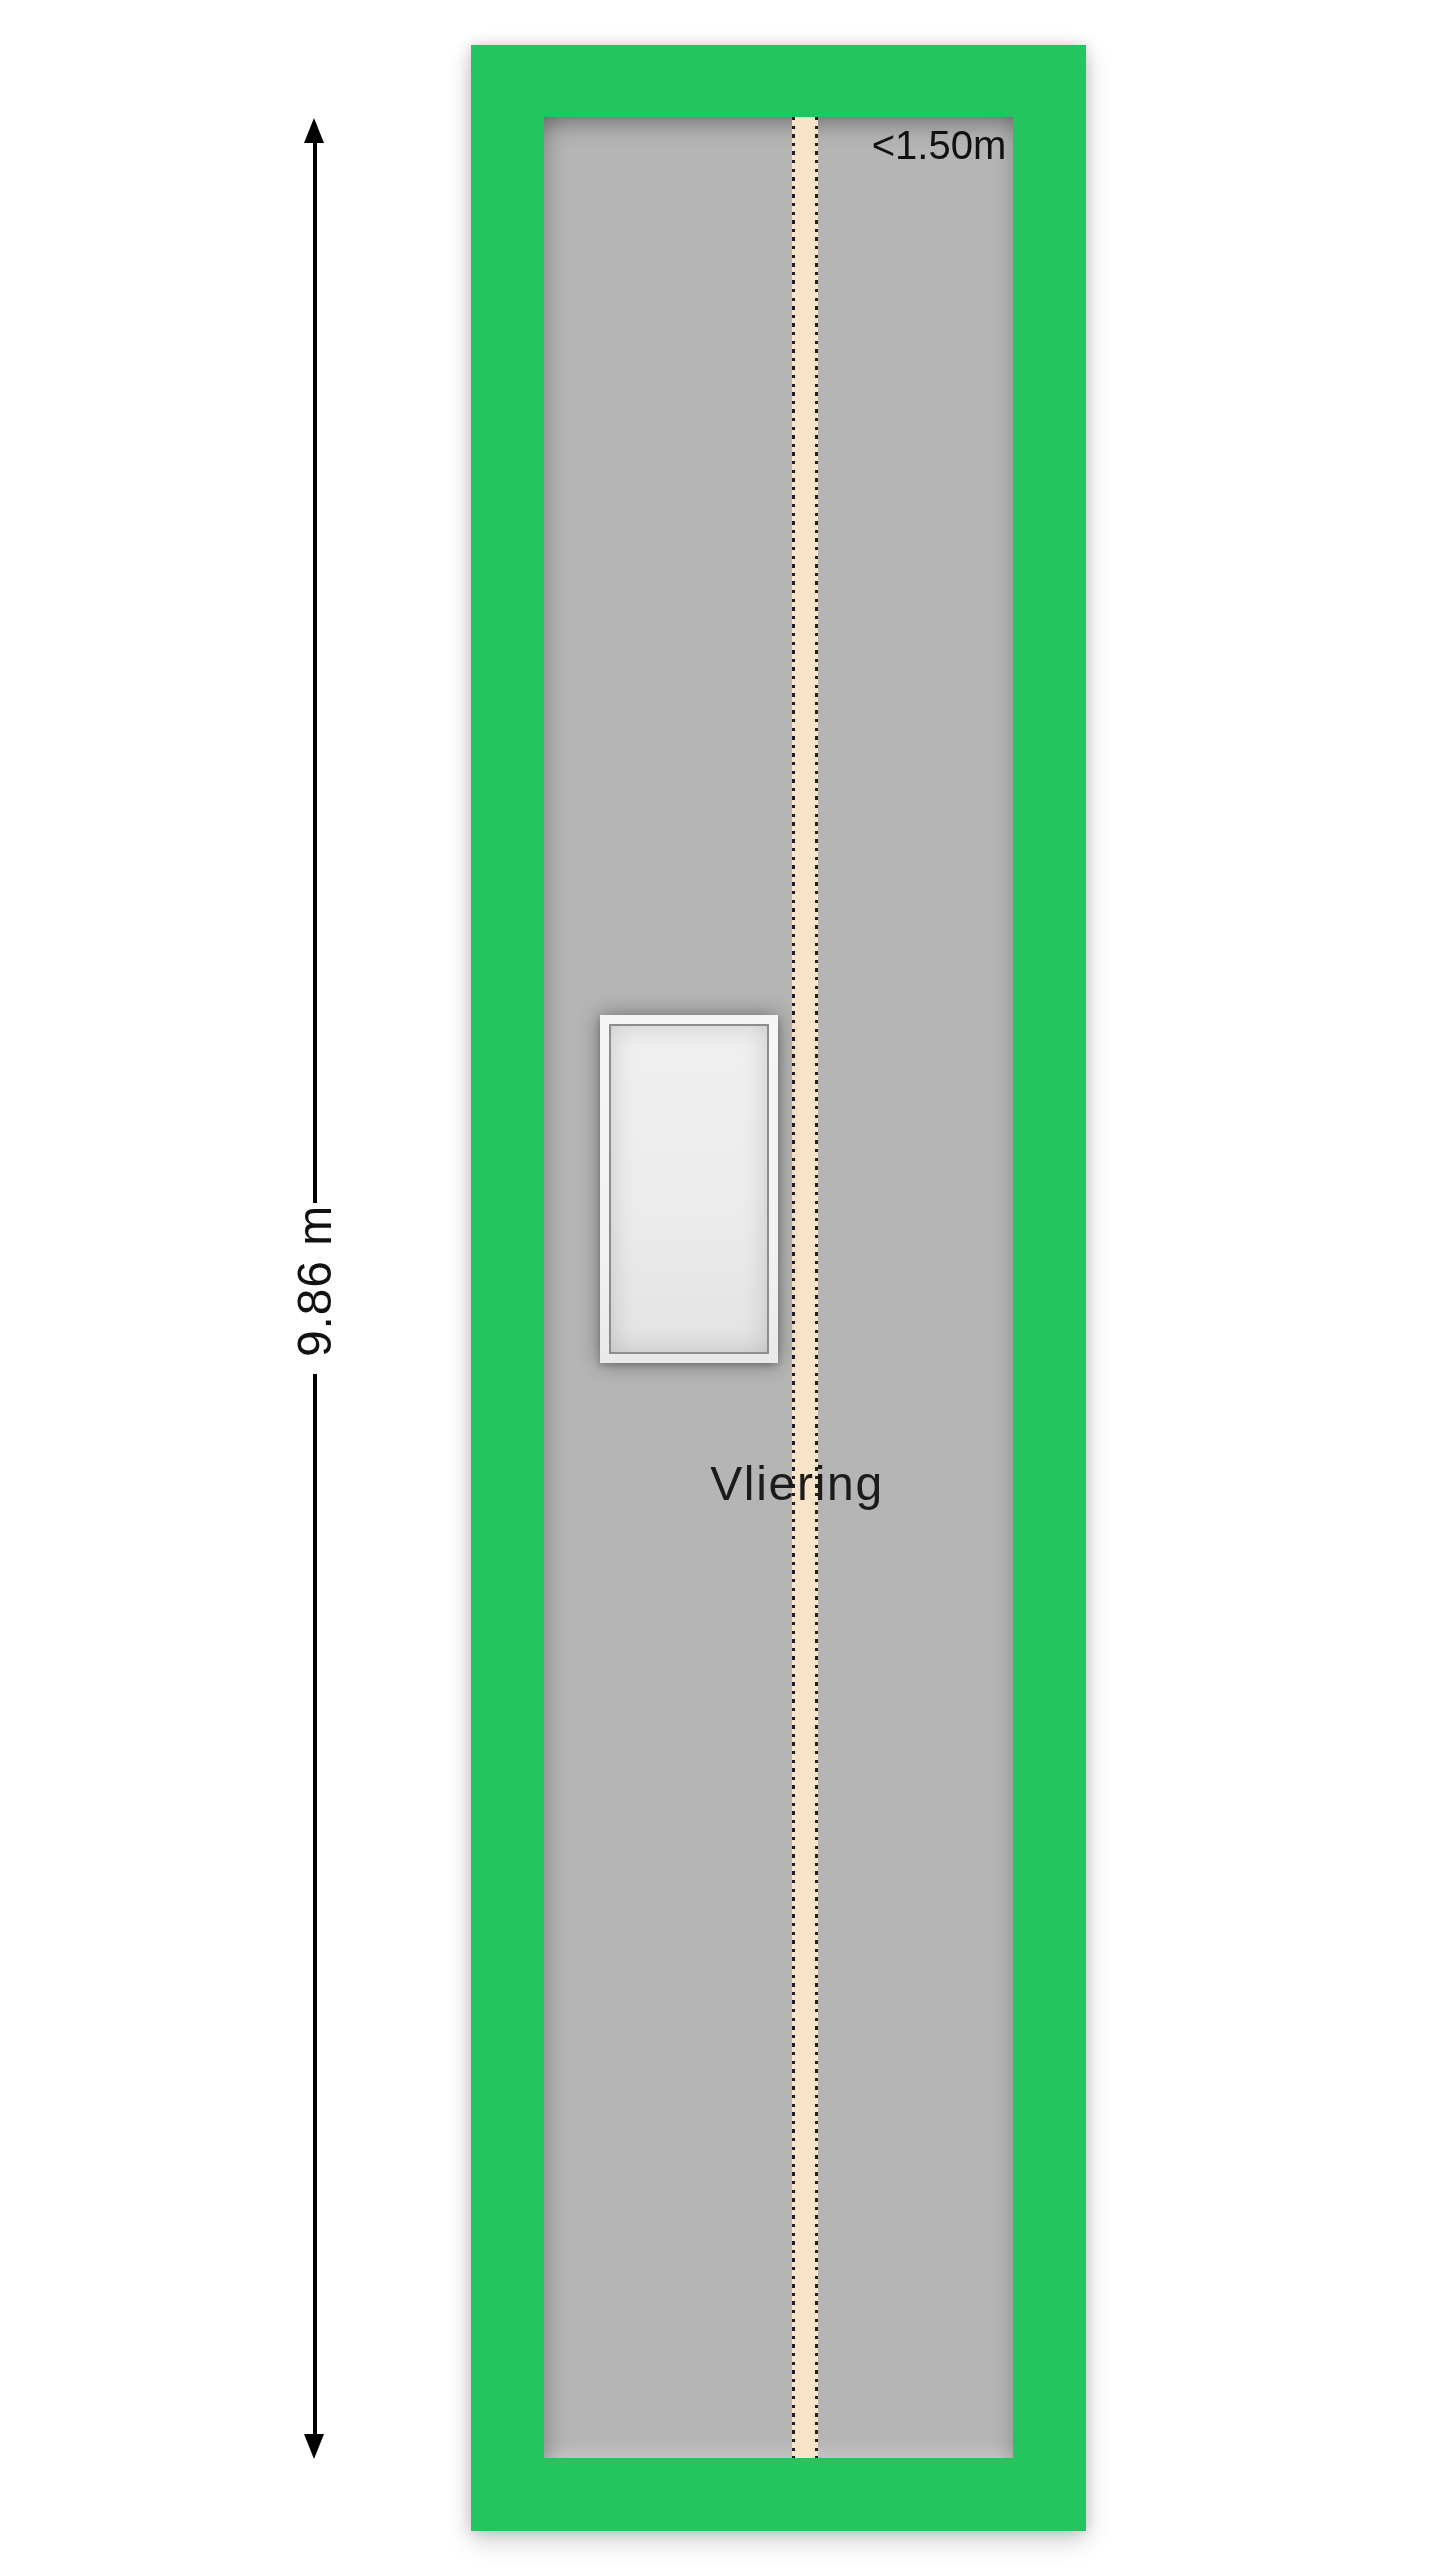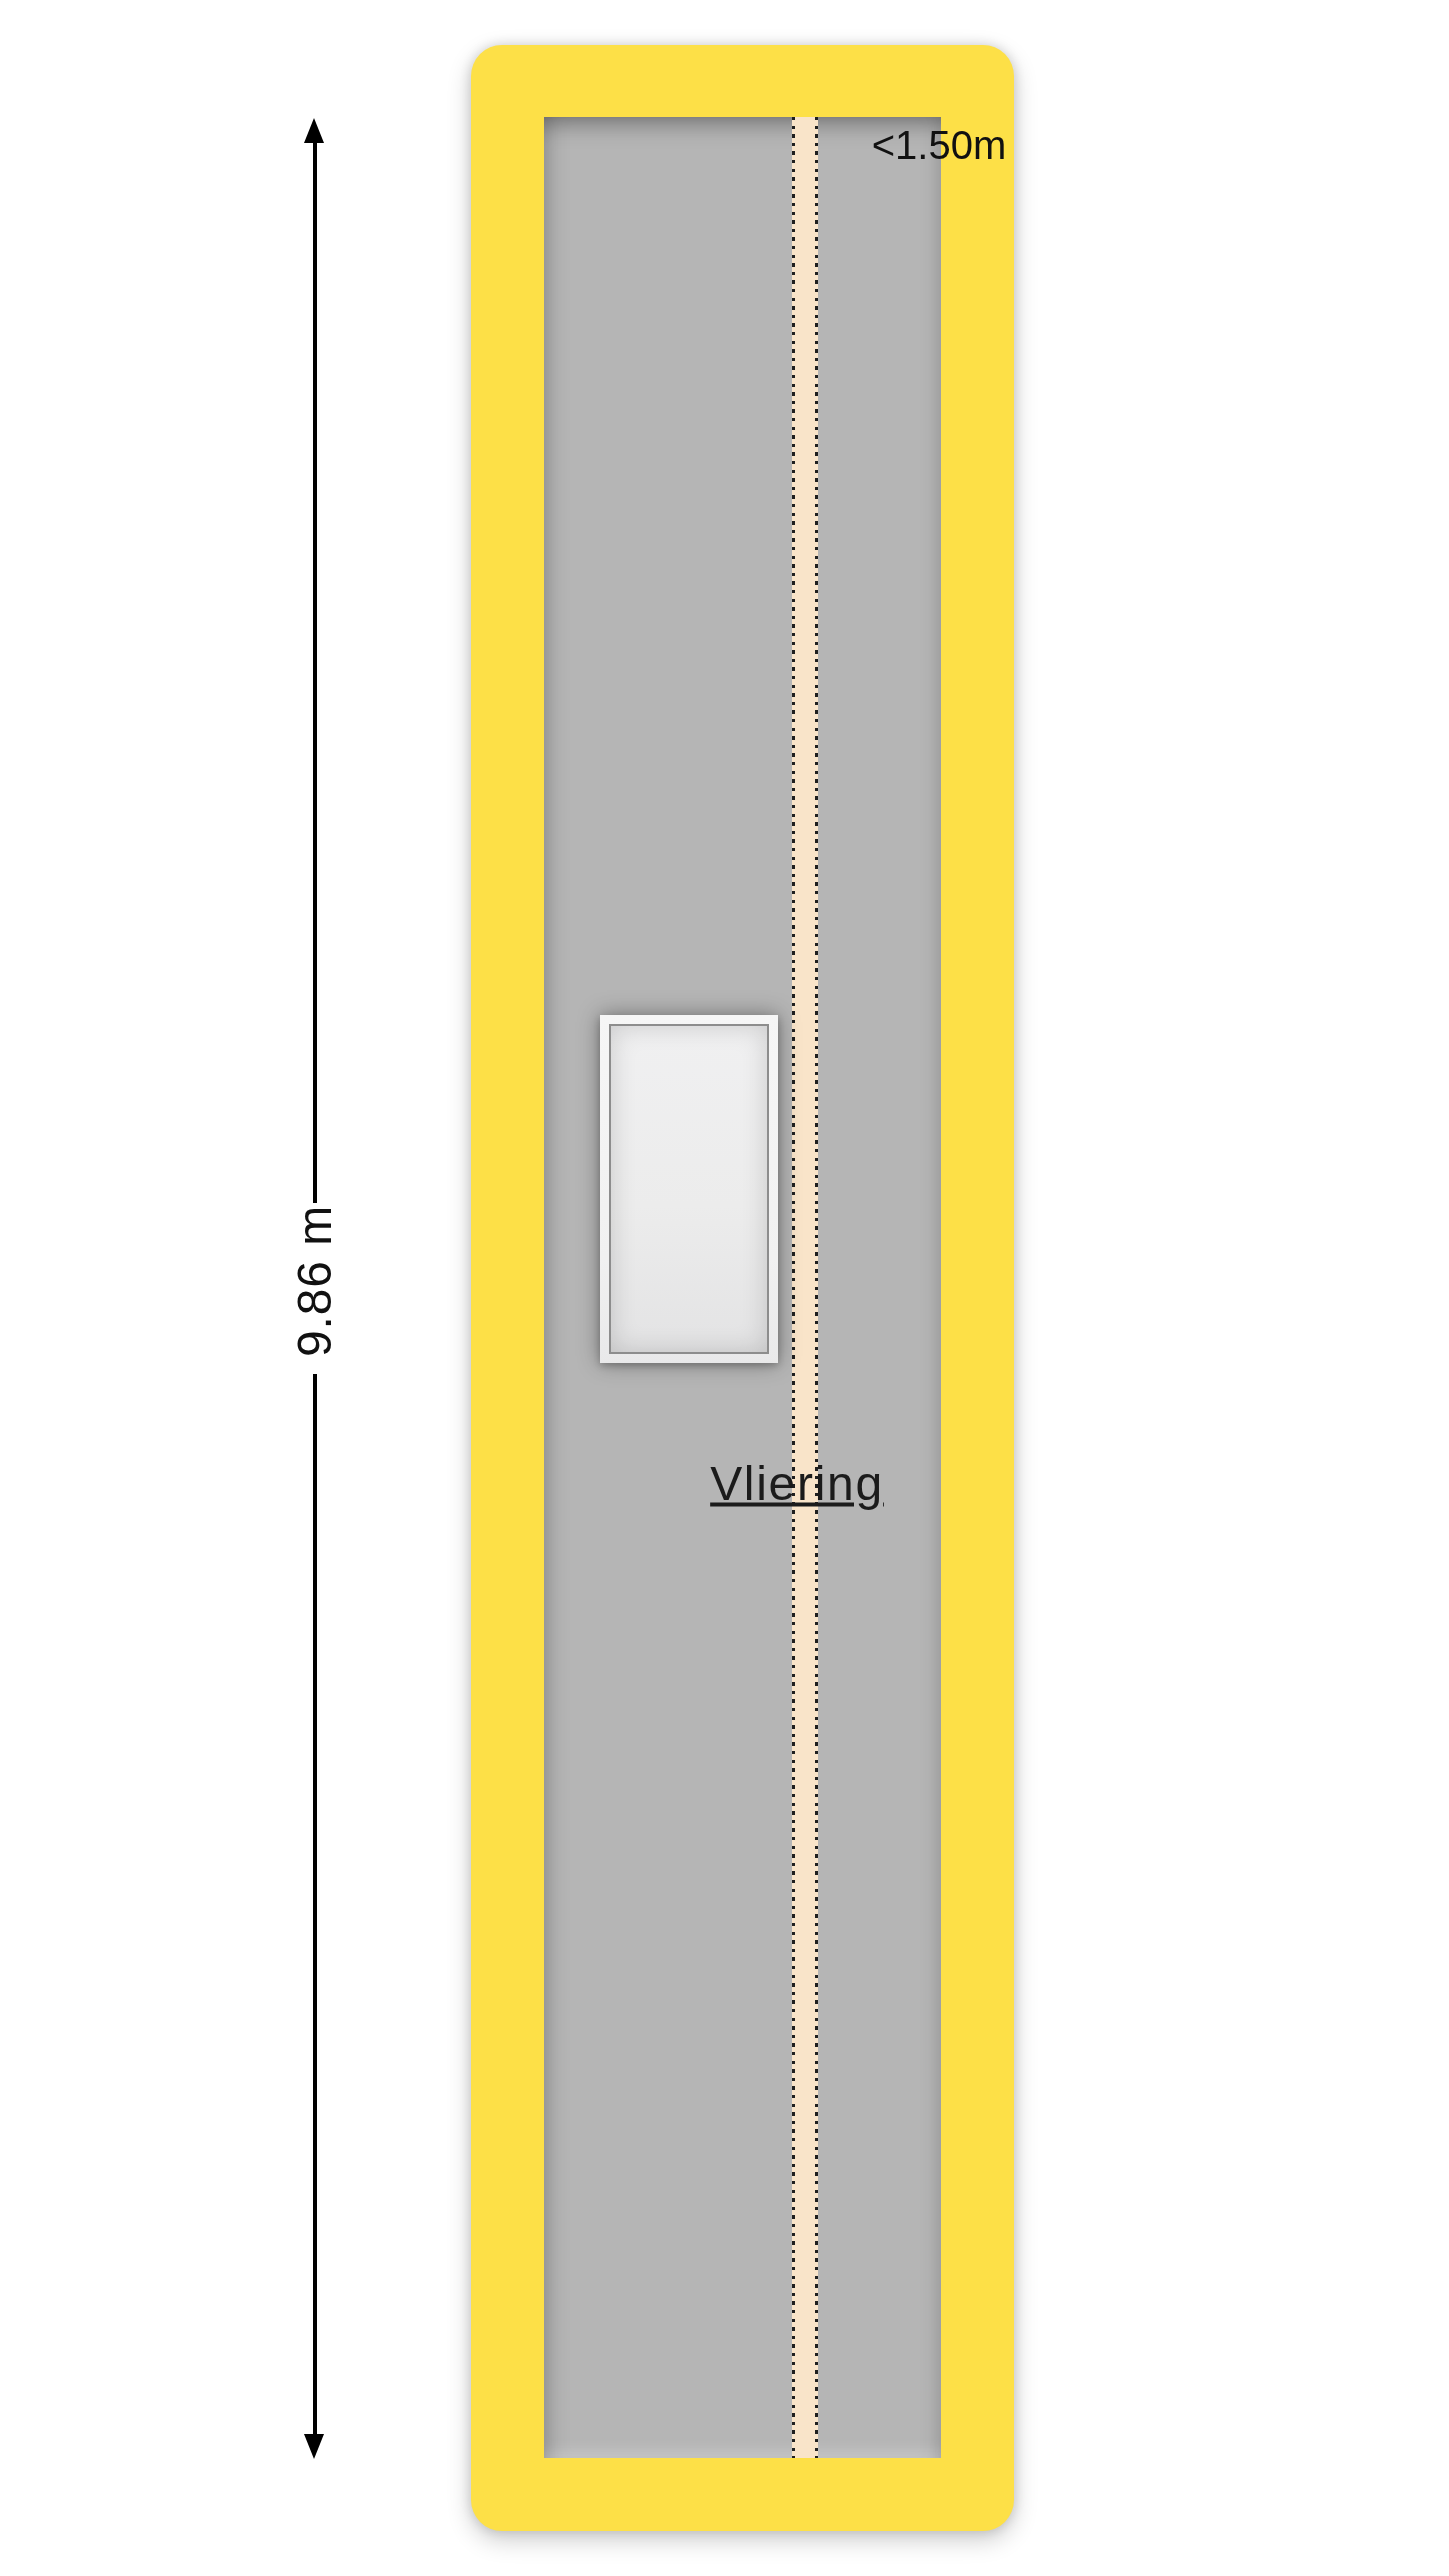--- a/index.html
+++ b/index.html
@@ -17,25 +17,24 @@
   .stage {
     position: absolute;
     inset: 0;
   }
 
   
   .plan {
     position: absolute;
     left: 471px;
     top: 45px;
-    width: 543px;
+    width: 615px;
     height: 2486px;
-    background: #fde047;
+    background: #22c55e;
     box-shadow: 0 8.6px 24px rgba(0,0,0,0.20), 0 0 12px rgba(0,0,0,0.14);
-    border-radius: 31px;
   }
   .floor {
     position: absolute;
     left: 73px;
     top: 72px;
     right: 73px;
     bottom: 73px;
     background: #b5b5b5;
     box-shadow:
       inset 0 20.6px 22px -13.7px rgba(0,0,0,0.35),
@@ -81,21 +80,20 @@
   
   .room-label {
     position: absolute;
     left: 253px;
     top: 1366px;
     transform: translate(-50%, -50%);
     font-size: 48px;
     letter-spacing: 1.7px;
     color: #1b1b1b;
     white-space: nowrap;
-    text-decoration: underline;
   }
   .headroom-label {
     position: absolute;
     left: 395px;
     top: 27.5px;
     transform: translate(-50%, -50%);
     font-size: 40px;
     color: #111111;
     white-space: nowrap;
   }

